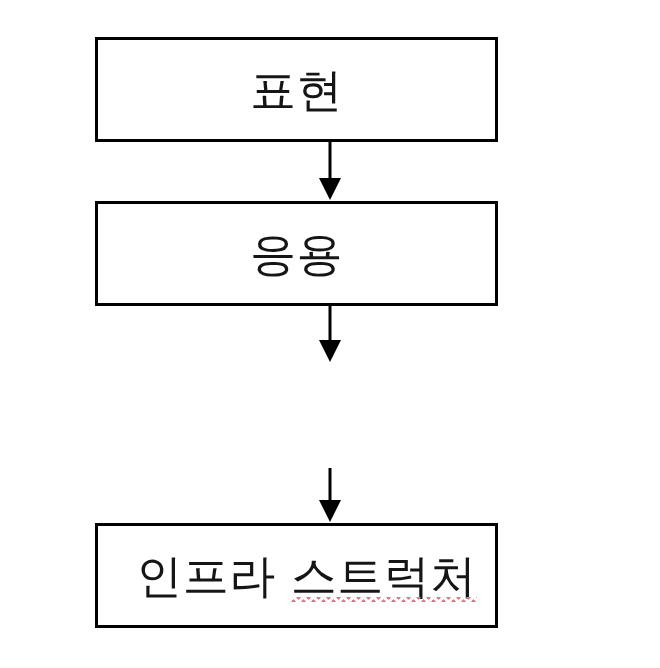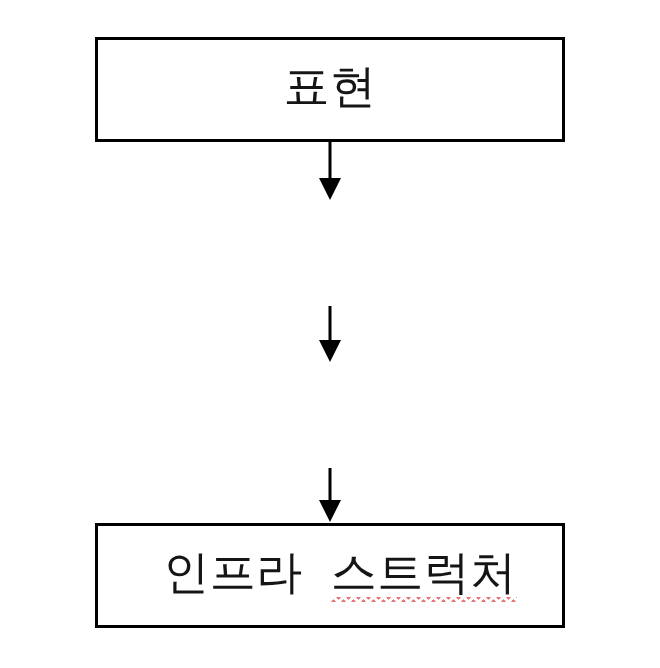--- a/index.html
+++ b/index.html
@@ -17,29 +17,28 @@
   #diagram {
     position: relative;
     width: 660px;
     height: 668px;
     background: #ffffff;
   }
 
   .node-box {
     position: absolute;
     left: 95px;
-    width: 470px;
+    width: 403px;
     height: 105px;
     box-sizing: border-box;
     border: 3px solid #000000;
     background: #ffffff;
     display: flex;
     align-items: center;
     justify-content: center;
-    font-family: Liberation Mono, monospace;
   }
 
   .node-label {
     font-size: 46px;
     line-height: 1;
     color: #151515;
     letter-spacing: 0.5px;
     white-space: nowrap;
     font-weight: 400;
   }
@@ -98,19 +97,22 @@
     <g>
       <line x1="330" y1="468" x2="330" y2="506" stroke="#000000" stroke-width="3"></line>
       <polygon points="330,522 319,500 341,500" fill="#000000"></polygon>
     </g>
   </svg>
 
   <div class="node-box" id="box-1">
     <span class="node-label">표현</span>
   </div>
 
+  <div class="node-box" id="box-2">
+    <span class="node-label">응용</span>
+  </div>
 
 
   <div class="node-box" id="box-4">
     <span class="node-label"><span>인프라 </span><span class="spell-error">스트럭처</span></span>
   </div>
 
 </div>
 
 </body></html>

